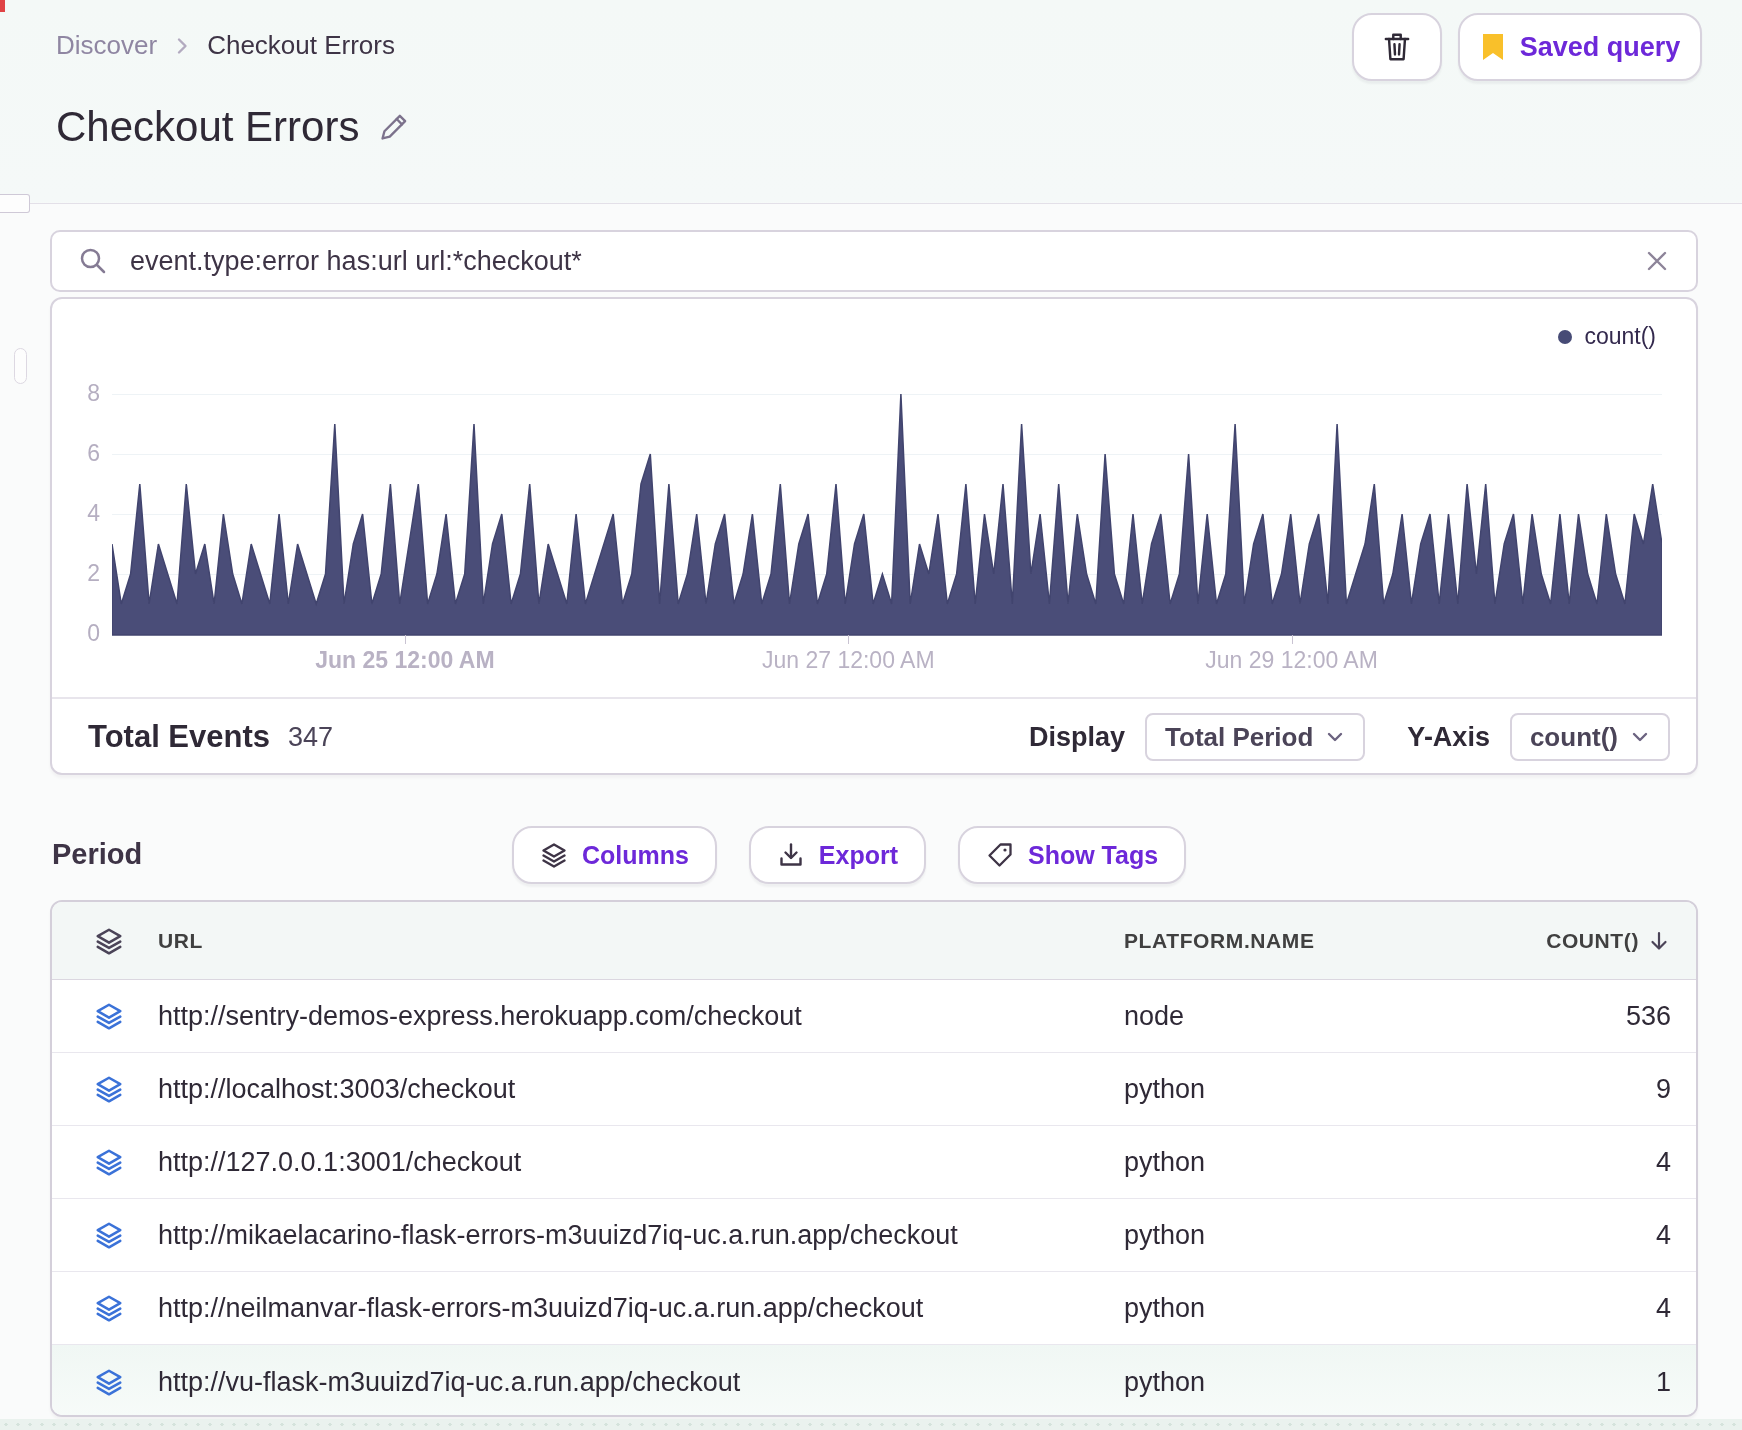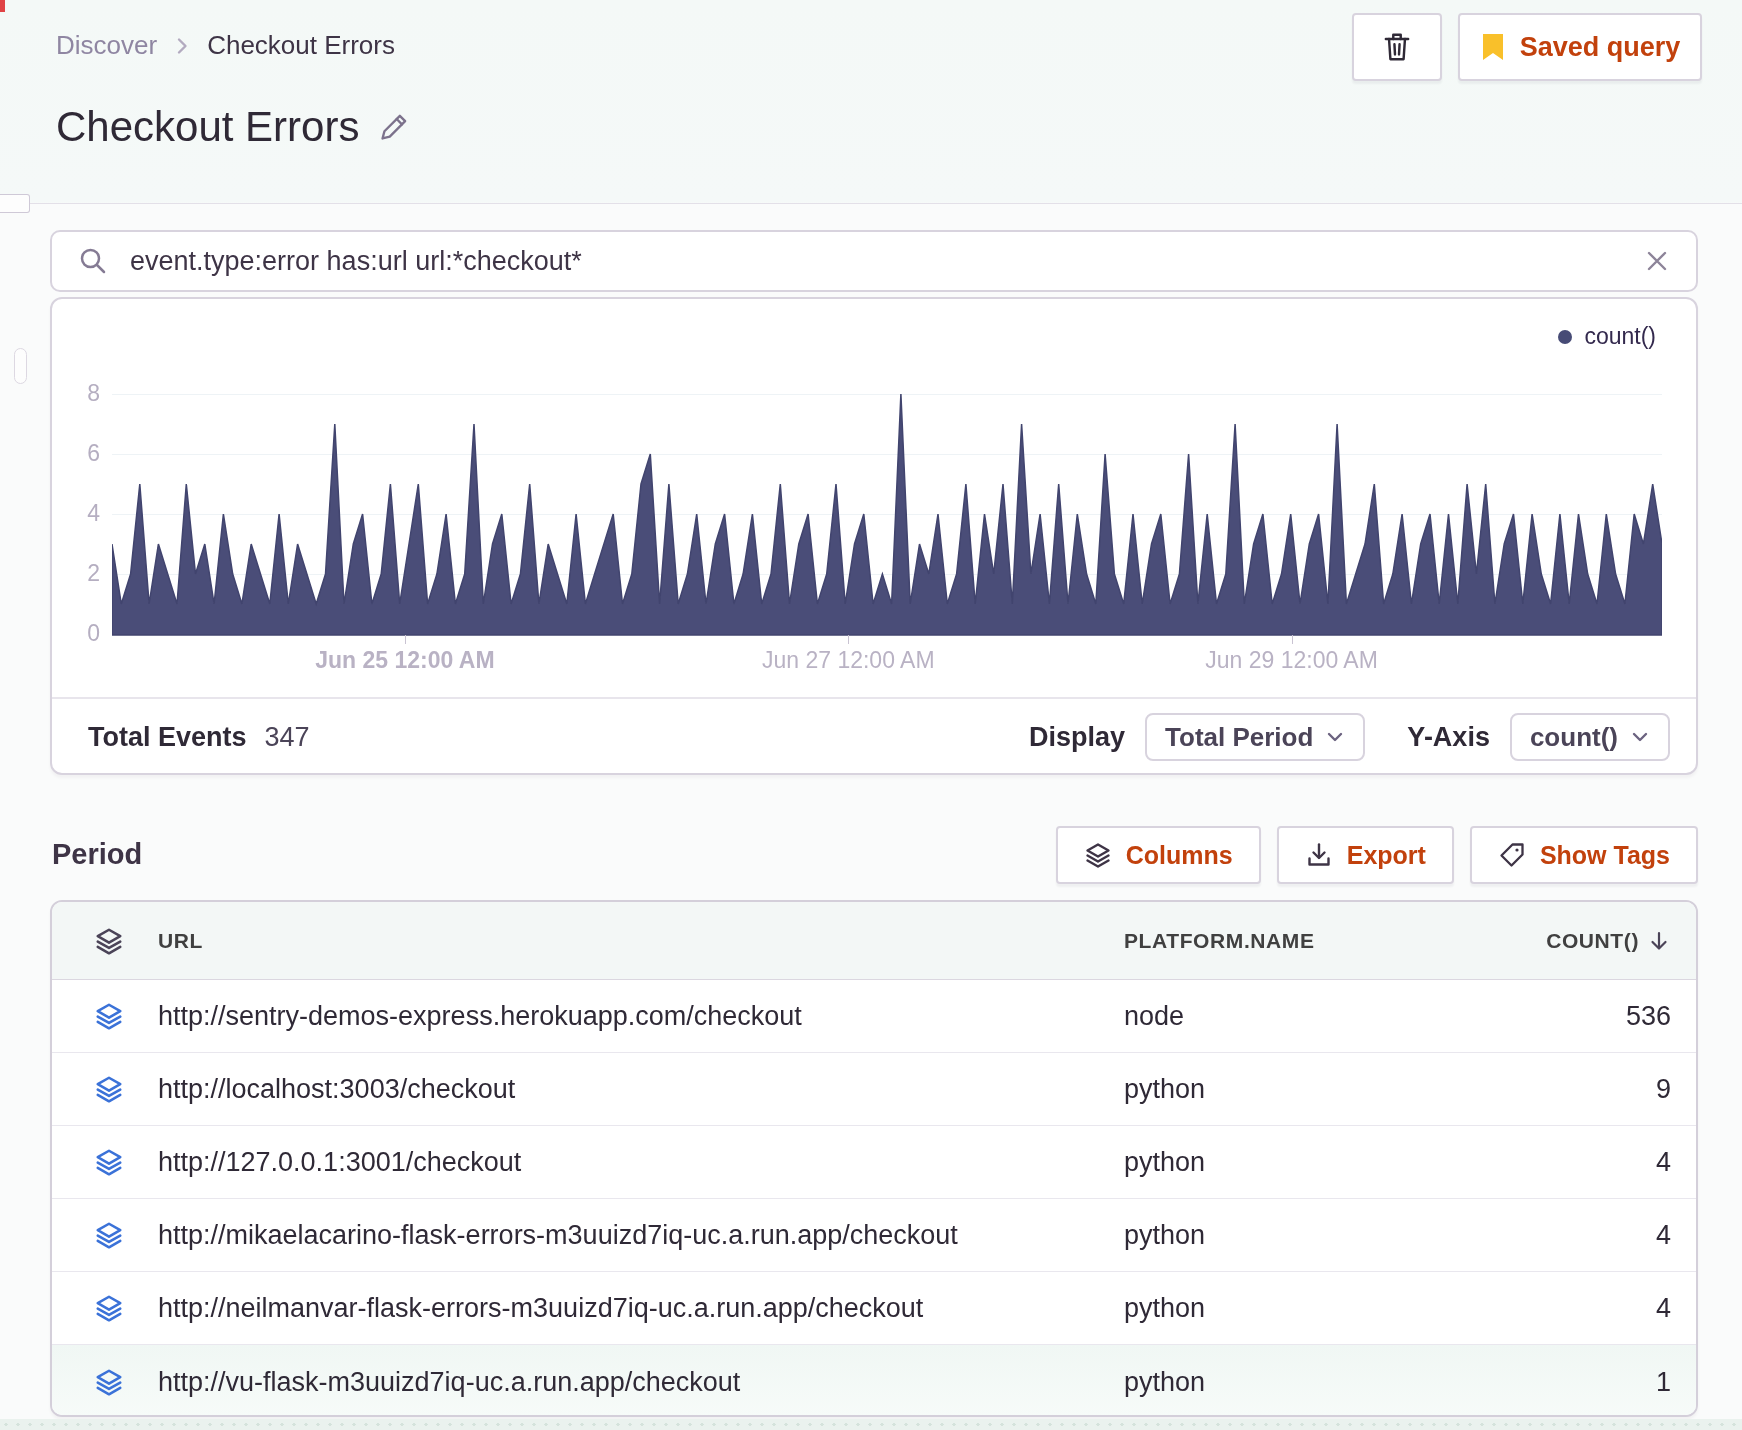--- a/index.html
+++ b/index.html
@@ -9,23 +9,23 @@
     background:linear-gradient(180deg,#f4f9f7 0px,#f5f9f8 202px,#fafbfb 204px,#fafbfb 100%);
     color:#2f2936; overflow:hidden; position:relative;
   }
   .abs { position:absolute; }
 
   
   .breadcrumb { left:56px; top:30px; display:flex; align-items:center; gap:14px; font-size:26px; }
   .crumb-parent { color:#8f86a2; cursor:pointer; }
   .crumb-current { color:#3e3446; }
   .icon-btn, .btn {
-    background:#fff; border:2px solid #d8d3de; border-radius:4px;
+    background:#fff; border:2px solid #d8d3de; border-radius:20px;
     display:flex; align-items:center; justify-content:center; gap:14px;
-    color:#c2410c; font-weight:700; box-shadow:0 3px 2px rgba(40,30,60,.05); cursor:pointer;
+    color:#6d28d9; font-weight:700; box-shadow:0 3px 2px rgba(40,30,60,.05); cursor:pointer;
   }
   .trash-btn { left:1352px; top:13px; width:90px; height:68px; }
   .saved-query-btn { left:1458px; top:13px; width:244px; height:68px; font-size:27px; }
   .page-title-row { left:56px; top:103px; display:flex; align-items:center; gap:18px; }
   .page-title { font-size:42px; font-weight:500; color:#2f2936; }
   .top-divider { left:0; top:203px; width:1742px; height:1px; background:#e3e0e8; }
   .divider-handle { left:0; top:194px; width:30px; height:19px; background:#fdfdfd; border:1px solid #cfc9d7; border-left:none; border-radius:0 3px 3px 0; }
   .left-pill { left:14px; top:348px; width:13px; height:36px; background:#fdfdfd; border:1px solid #ddd8e2; border-radius:7px; }
   .corner-artifact { left:0; top:0; width:5px; height:12px; background:#e04345; }
 
@@ -45,33 +45,33 @@
   .legend { position:absolute; right:40px; top:24px; display:flex; align-items:center; gap:12px; font-size:23px; color:#33294d; cursor:pointer; }
   .legend-dot { width:14px; height:14px; border-radius:50%; background:#474b76; }
   .gridline { position:absolute; left:60px; width:1550px; height:1px; background:#eef3f6; }
   .baseline  { position:absolute; left:60px; width:1550px; height:1px; background:#dcd8e2; }
   .ylabel { position:absolute; left:8px; width:40px; text-align:right; font-size:23px; color:#b5aec1; }
   .xtick-mark { position:absolute; width:1px; height:9px; top:336px; background:#c9c3d2; }
   .xtick-label { position:absolute; top:348px; width:320px; margin-left:-160px; text-align:center; font-size:23px; color:#b9b2c4; }
   .chart-svg { position:absolute; left:60px; top:95px; }
 
   .chart-footer { position:absolute; left:0; top:398px; width:100%; height:78px; border-top:2px solid #e8e5ec; display:flex; align-items:center; padding:0 26px 0 36px; }
-  .total-label { font-size:27px; font-weight:700; color:#2f2936; }
+  .total-label { font-size:31px; font-weight:700; color:#2f2936; }
   .total-value { font-size:27px; color:#4b4458; margin-left:18px; }
   .footer-right { margin-left:auto; display:flex; align-items:center; gap:20px; }
   .ctrl-label { font-size:27px; font-weight:700; color:#2f2936; }
   .dropdown {
     height:48px; background:#fff; border:2px solid #d8d3de; border-radius:8px;
     display:flex; align-items:center; gap:12px; padding:0 18px; font-size:26px; font-weight:600; color:#4b4458; cursor:pointer;
   }
   .yaxis-group { margin-left:22px; }
 
   
   .results-heading { left:52px; top:838px; font-size:29px; font-weight:700; color:#3e3446; }
-  .results-btns { left:0; top:826px; width:1698px; height:58px; display:flex; justify-content:flex-end; gap:16px; }
+  .results-btns { left:0; top:826px; width:1698px; height:58px; display:flex; justify-content:center; gap:32px; }
   .results-btns .btn { height:58px; padding:0 26px; font-size:25px; }
 
   
   .table {
     left:50px; top:900px; width:1648px; height:517px; background:#fff;
     border:2px solid #d4cfda; border-radius:12px; overflow:hidden; box-shadow:0 3px 3px rgba(40,30,60,.04);
   }
   .thead { position:relative; height:78px; background:#f3f7f6; border-bottom:1px solid #dbd7e0; }
   .th { font-size:21px; font-weight:700; letter-spacing:.6px; color:#404040; cursor:pointer; }
   .cell-icon { position:absolute; left:42px; top:50%; transform:translateY(-50%); display:flex; cursor:pointer; }

